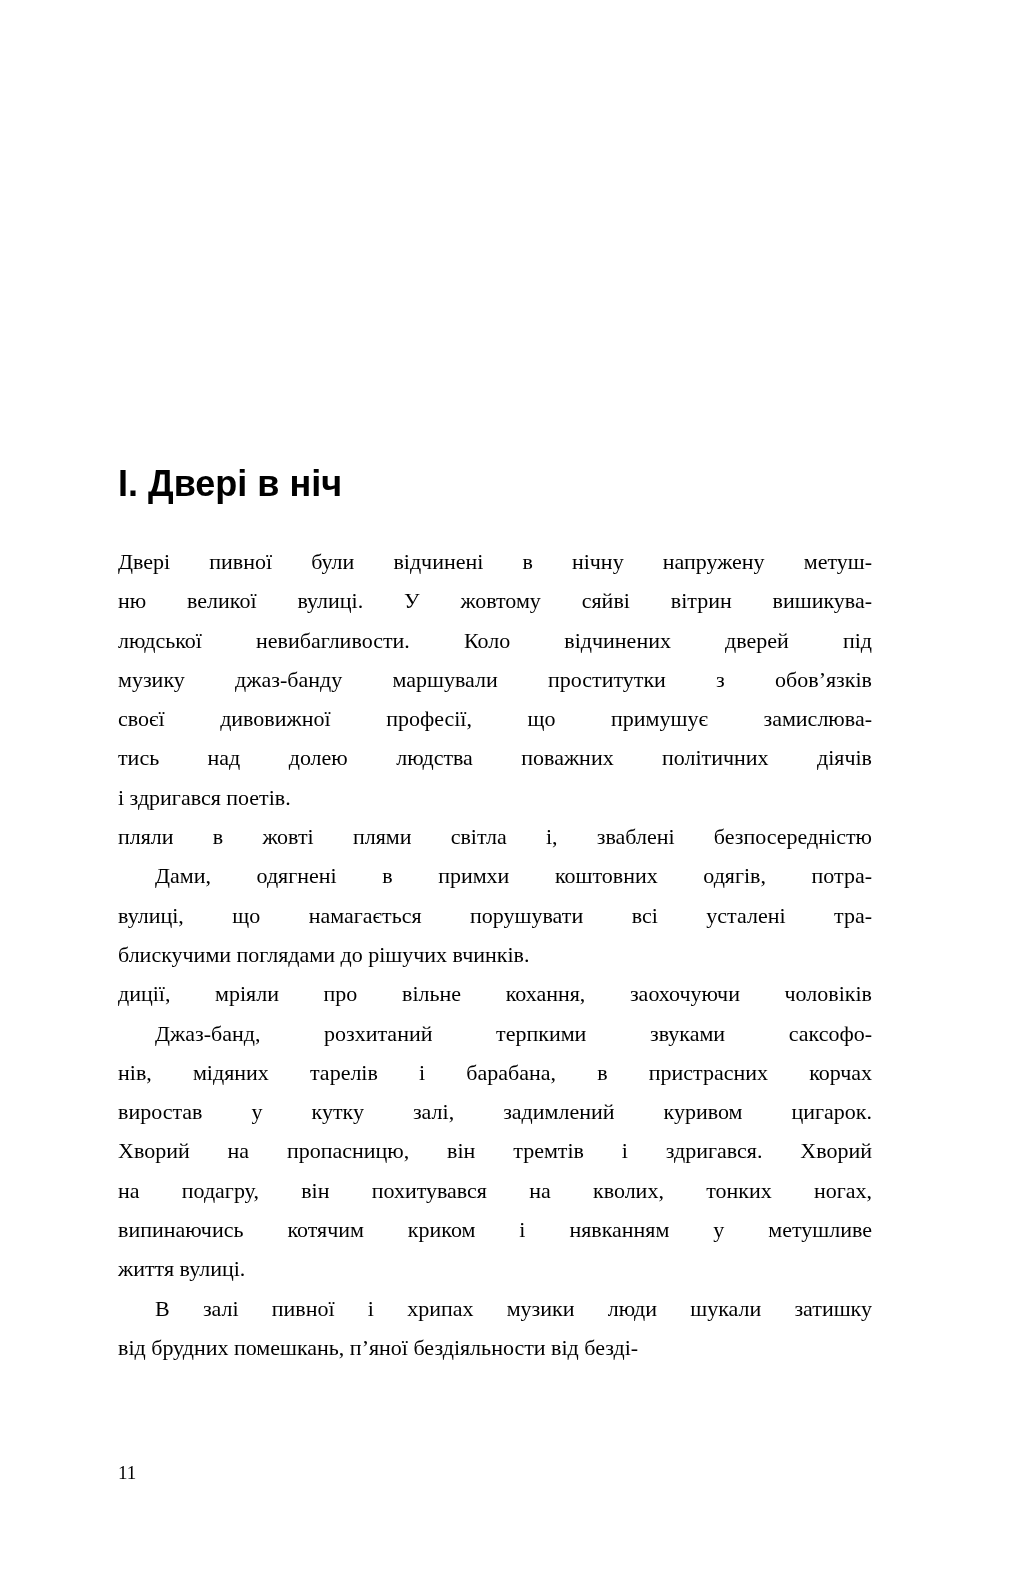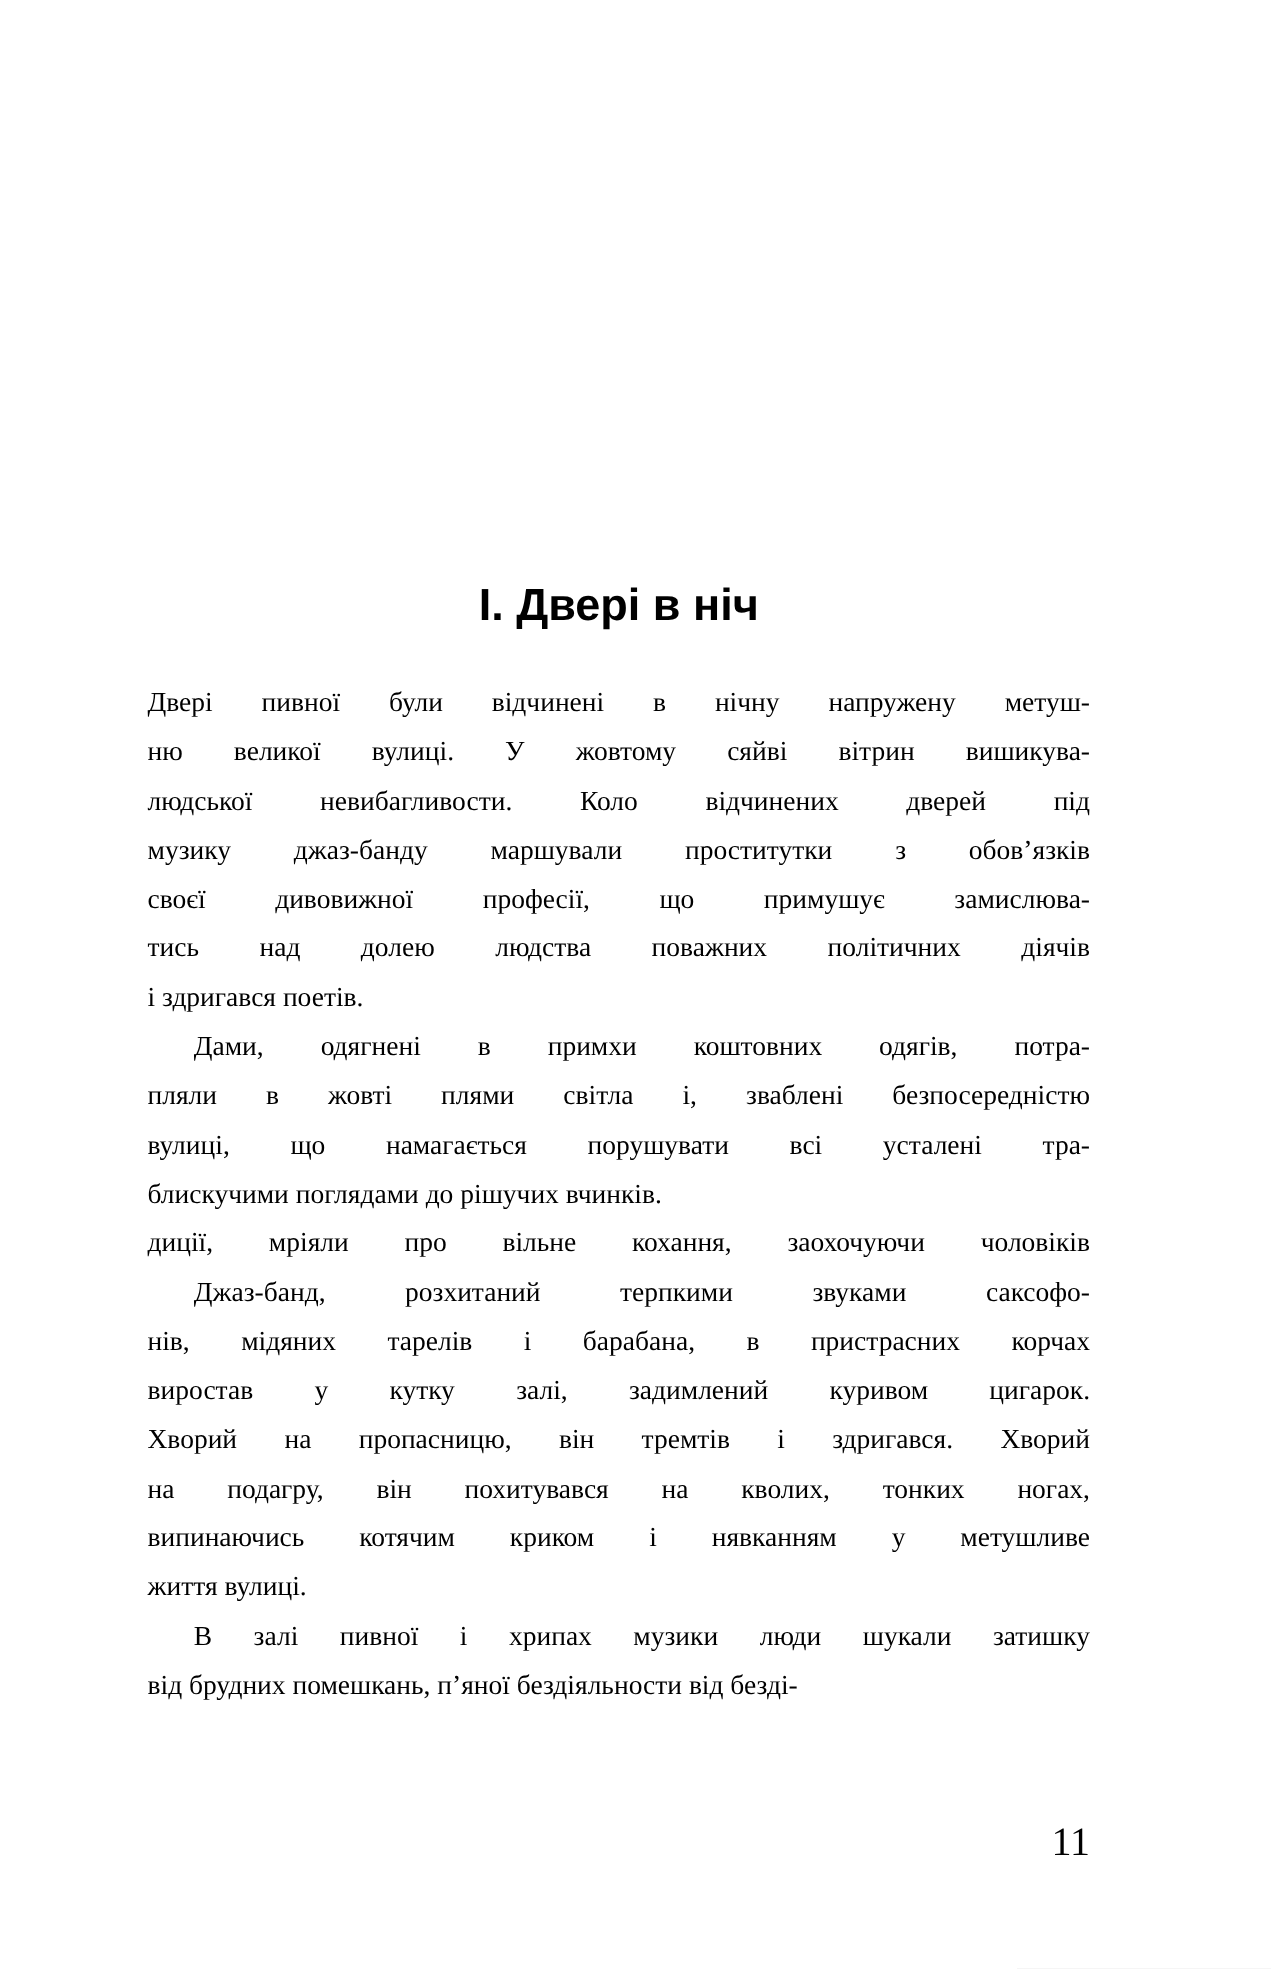--- a/index.html
+++ b/index.html
@@ -15,21 +15,20 @@
     background: #ffffff;
     color: #000000;
     font-family: "Liberation Serif", serif;
     overflow: hidden;
   }
   .chapter-title {
     position: absolute;
     top: 466px;
     left: 118px;
     width: 754px;
-    text-align: center;
     font-family: "Liberation Sans", sans-serif;
     font-weight: 700;
     font-size: 36px;
     line-height: 36px;
     white-space: pre;
   }
   .body-text {
     position: absolute;
     top: 542px;
     left: 118px;
@@ -50,44 +49,44 @@
     text-align-last: justify;
   }
   .line.first-indent {
     text-indent: 37px;
   }
   .page-number {
     position: absolute;
     top: 1460px;
     left: 118px;
     width: 754px;
-    text-align: right;
-    font-size: 32px;
+    text-align: left;
+    font-size: 19px;
     line-height: 26px;
   }
 </style>
 </head>
 <body>
 
 <div class="page" style="background: rgb(255, 255, 255); color: rgb(0, 0, 0);">
   <div class="chapter-title">І. Двері в ніч</div>
 
   <div class="body-text">
       <div class="para">
         <div class="line j">Двері пивної були відчинені в нічну напружену метуш-</div>
         <div class="line j">ню великої вулиці. У жовтому сяйві вітрин вишикува-</div>
         <div class="line j">людської невибагливости. Коло відчинених дверей під</div>
         <div class="line j">музику джаз-банду маршували проститутки з обов’язків</div>
         <div class="line j">своєї дивовижної професії, що примушує замислюва-</div>
         <div class="line j">тись над долею людства поважних політичних діячів</div>
         <div class="line">і здригався поетів.</div>
       </div>
       <div class="para">
+        <div class="line j">пляли в жовті плями світла і, зваблені безпосередністю</div>
         <div class="line j first-indent">Дами, одягнені в примхи коштовних одягів, потра-</div>
-        <div class="line j">пляли в жовті плями світла і, зваблені безпосередністю</div>
         <div class="line j">вулиці, що намагається порушувати всі усталені тра-</div>
         <div class="line">блискучими поглядами до рішучих вчинків.</div>
         <div class="line j">диції, мріяли про вільне кохання, заохочуючи чоловіків</div>
       </div>
       <div class="para">
         <div class="line j first-indent">Джаз-банд, розхитаний терпкими звуками саксофо-</div>
         <div class="line j">нів, мідяних тарелів і барабана, в пристрасних корчах</div>
         <div class="line j">виростав у кутку залі, задимлений куривом цигарок.</div>
         <div class="line j">Хворий на пропасницю, він тремтів і здригався. Хворий</div>
         <div class="line j">на подагру, він похитувався на кволих, тонких ногах,</div>

